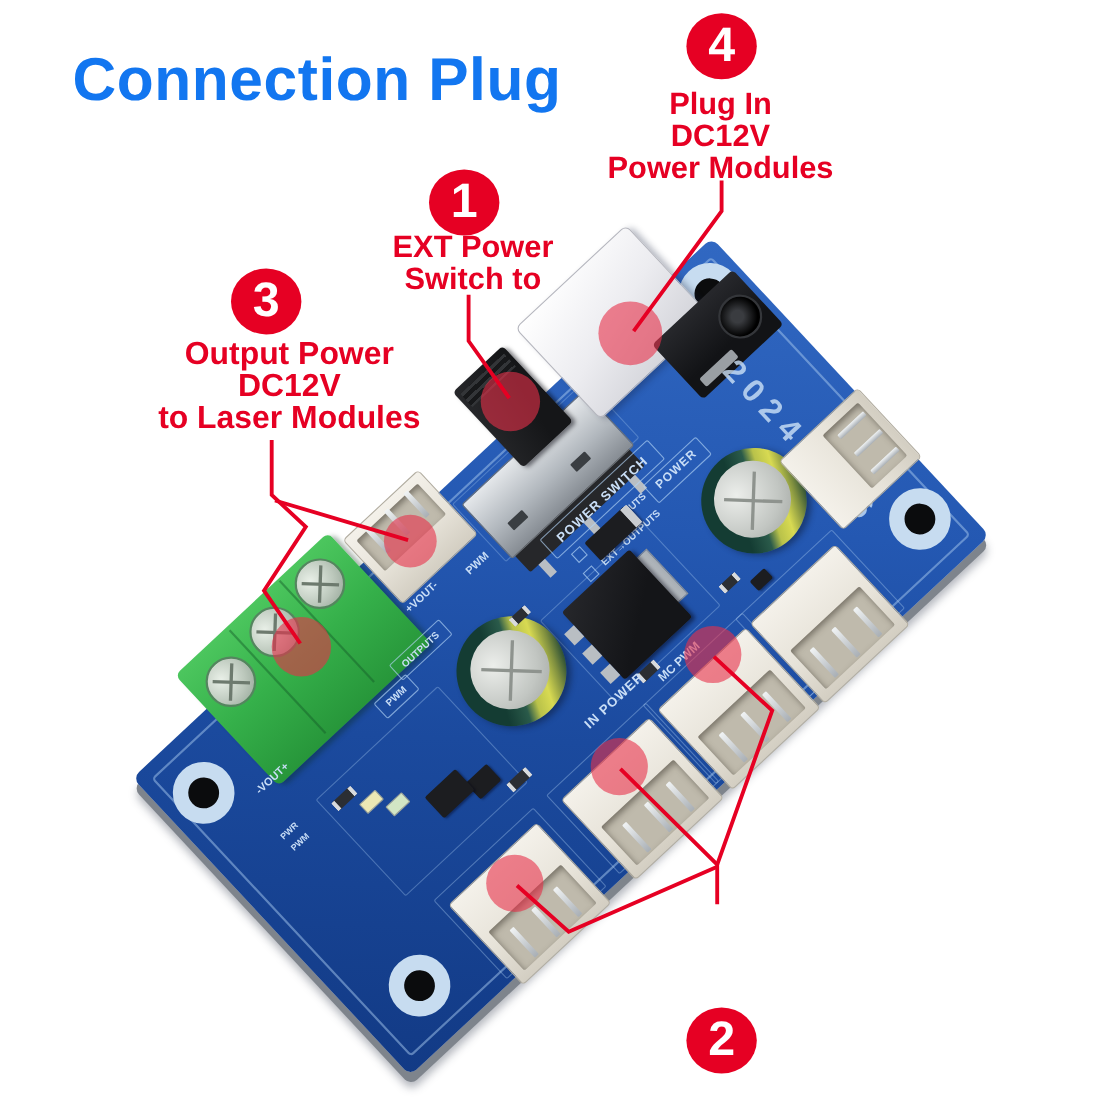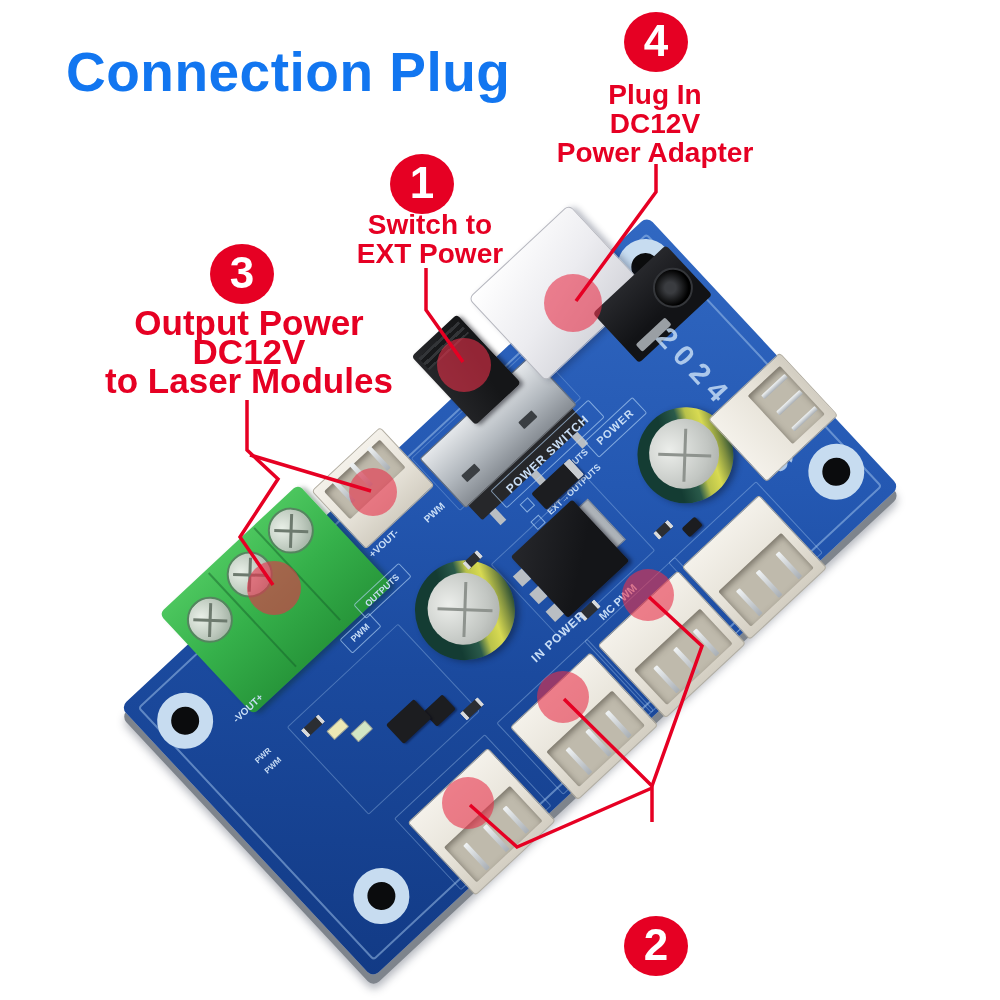--- a/index.html
+++ b/index.html
@@ -214,33 +214,33 @@
       <path d="M247,400 L247,450 L278,479 L240,537 L273,585"></path>
       <path d="M250,455 L371,491"></path>
       <path d="M564,699 L652,786 L652,822"></path>
       <path d="M649,597 L702,646 L652,786"></path>
       <path d="M470,805 L517,847 L652,788"></path>
     </g>
   </svg>
 
   <div class="badge" style="left:390px;top:154px;">1</div>
   <div class="step-label" style="left:300px;top:210px;width:260px;">
+    <div>EXT Power</div>
     <div>Switch to</div>
-    <div>EXT Power</div>
   </div>
 
   <div class="badge" style="left:624px;top:12px;">4</div>
   <div class="step-label" style="left:505px;top:80px;width:300px;">
     <div>Plug In</div>
     <div>DC12V</div>
-    <div>Power Adapter</div>
+    <div>Power Modules</div>
   </div>
 
   <div class="badge" style="left:210px;top:244px;">3</div>
-  <div class="step-label" style="left:94px;top:308px;width:310px;font-size:35px;">
+  <div class="step-label" style="left:108px;top:308px;width:310px;font-size:29px;">
     <div>Output Power</div>
     <div>DC12V</div>
     <div>to Laser Modules</div>
   </div>
 
   <div class="badge" style="left:624px;top:916px;">2</div>
 
 </div>
 
 </body></html>

